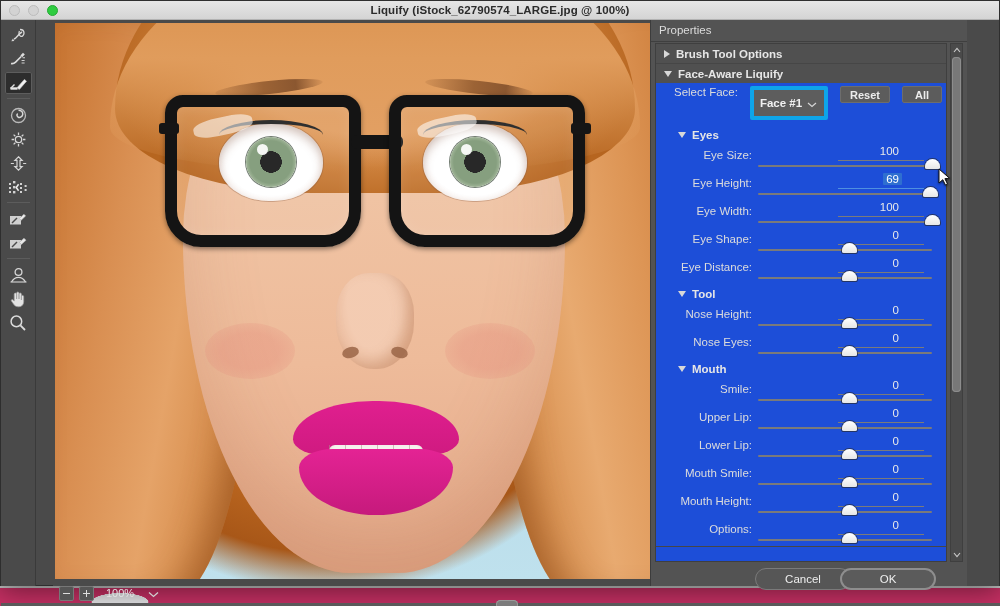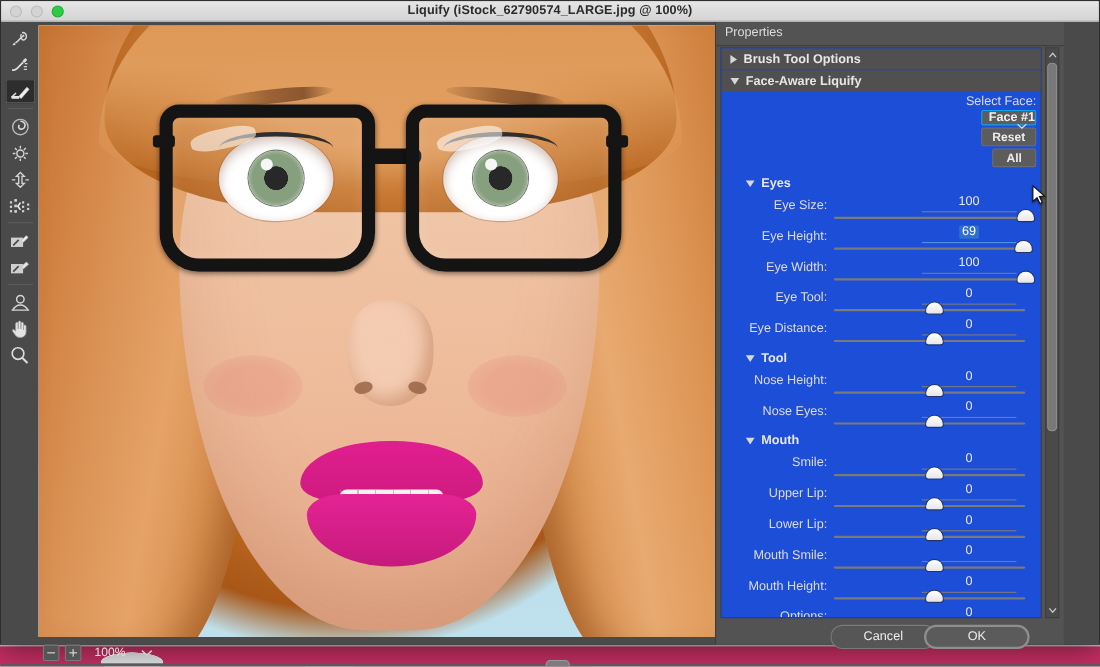--- a/index.html
+++ b/index.html
@@ -45,21 +45,21 @@
   
   .toolbar{position:absolute;left:0;top:0;width:35px;height:566px;background:#4a4a4a;
     border-right:1px solid #3a3a3a;padding-top:4px;box-sizing:border-box;}
   .tool{width:27px;height:22px;margin:0 auto 2px auto;display:flex;align-items:center;
     justify-content:center;border-radius:2px;cursor:default;}
   .tool.sel{background:#2d2d2d;box-shadow:inset 0 0 0 1px #5d5d5d;}
   .tool svg{display:block;}
   .tool-sep{width:23px;height:1px;background:#5c5c5c;margin:4px auto 5px auto;}
 
   
-  .canvascol{position:absolute;left:32px;top:0;right:0;height:566px;background:#4a4a4a;}
+  .canvascol{position:absolute;left:52px;top:0;right:0;height:566px;background:#4a4a4a;}
   .canvas-area{position:absolute;left:0;top:0;width:649px;height:566px;background:#4a4a4a;}
   .photo-wrap{position:absolute;left:2px;top:3px;width:633px;height:556px;overflow:hidden;
     background:#b9dcea;}
 
   
   .photo{position:absolute;left:0;top:0;width:633px;height:556px;overflow:hidden;
     background:linear-gradient(180deg,#bbdeeb 0%,#b4d9e8 55%,#bfe1ed 100%);}
   .hair-back{position:absolute;left:-40px;top:-60px;width:720px;height:700px;
     background:radial-gradient(ellipse 330px 330px at 316px 300px,
       rgba(0,0,0,0) 0 46%, #d98a4e 47%, #c9762f 58%, #b9651f 72%, #a85718 88%, rgba(168,87,24,0) 100%);}
@@ -173,36 +173,36 @@
   .section{border-bottom:1px solid #464646;}
   .sec-head{height:19px;display:flex;align-items:center;gap:6px;padding-left:8px;
     font-size:11.5px;color:#e6e6e6;font-weight:700;background:#505050;}
   .tri{width:0;height:0;}
   .tri.right{border-left:6px solid #d8d8d8;border-top:4px solid transparent;border-bottom:4px solid transparent;}
   .tri.down{border-top:6px solid #d8d8d8;border-left:4px solid transparent;border-right:4px solid transparent;}
 
   .subhead{height:19px;display:flex;align-items:center;gap:6px;padding-left:22px;
     font-size:11.5px;color:#e6e6e6;font-weight:700;}
 
-  .faceRow{display:flex;align-items:flex-end;gap:2px;padding:3px 6px 5px 18px;flex-direction:column;}
+  .faceRow{display:flex;align-items:flex-start;gap:12px;padding:3px 6px 5px 18px;}
   .faceRow .lbl{font-size:11.5px;color:#dcdcdc;white-space:nowrap;}
-  .combo{position:relative;flex:1;height:17px;background:#5d5d5d;border:1px solid #0ea5e9;
+  .combo{position:relative;flex:1;height:34px;background:#5d5d5d;border:4px solid #0ea5e9;
     border-radius:2px;display:flex;align-items:center;padding-left:6px;box-sizing:border-box;}
   .combo .cval{font-size:11.5px;color:#f0f0f0;font-weight:700;}
   .combo .cchev{position:absolute;right:7px;top:4px;}
   .pbtn{height:17px;min-width:40px;padding:0 9px;background:#5c5c5c;border:1px solid #6d6d6d;
     border-radius:2px;font-size:11px;color:#ececec;font-weight:700;display:flex;
     align-items:center;justify-content:center;box-sizing:border-box;}
 
   
   .srow{position:relative;height:28px;}
   .srow .slabel{position:absolute;right:196px;top:5px;font-size:11.5px;color:#dcdcdc;
     white-space:nowrap;}
   .sctl{position:absolute;left:102px;right:8px;top:0;height:28px;}
-  .sval{position:absolute;right:38px;top:1px;width:42px;text-align:center;
+  .sval{position:absolute;right:38px;top:1px;width:42px;text-align:right;
     font-size:11.5px;color:#e9e9e9;}
   .sval .numbox{display:inline-block;padding:0 3px;border-radius:1px;}
   .sval.sel .numbox{background:#2f6fd0;color:#ffffff;}
   .sunder{position:absolute;right:16px;top:16px;width:86px;height:1px;background:#7b7b7b;}
   .sunder.sel{background:#4f8fe0;height:1px;}
   .strack{position:absolute;left:0;right:8px;top:21px;height:2px;background:#7a7a7a;
     border-radius:1px;}
   .sthumb{position:absolute;top:15px;width:15px;height:10px;
     background:linear-gradient(180deg,#ffffff,#e6e6e6);
     border-radius:8px 8px 2px 2px;box-shadow:0 0 0 1px rgba(40,40,40,.65);}
@@ -494,21 +494,21 @@
                     <div class="srow">
                       <div class="slabel">Eye Width:</div>
                       <div class="sctl">
                         <div class="sval"><span class="numbox">100</span></div>
                         <div class="sunder"></div>
                         <div class="strack"></div>
                         <div class="sthumb" style="left: calc(100% - 15px);"></div>
                       </div>
                     </div>
                     <div class="srow">
-                      <div class="slabel">Eye Tool:</div>
+                      <div class="slabel">Eye Shape:</div>
                       <div class="sctl">
                         <div class="sval"><span class="numbox">0</span></div>
                         <div class="sunder"></div>
                         <div class="strack"></div>
                         <div class="sthumb" style="left: calc(50% - 7.5px);"></div>
                       </div>
                     </div>
                     <div class="srow">
                       <div class="slabel">Eye Distance:</div>
                       <div class="sctl">

